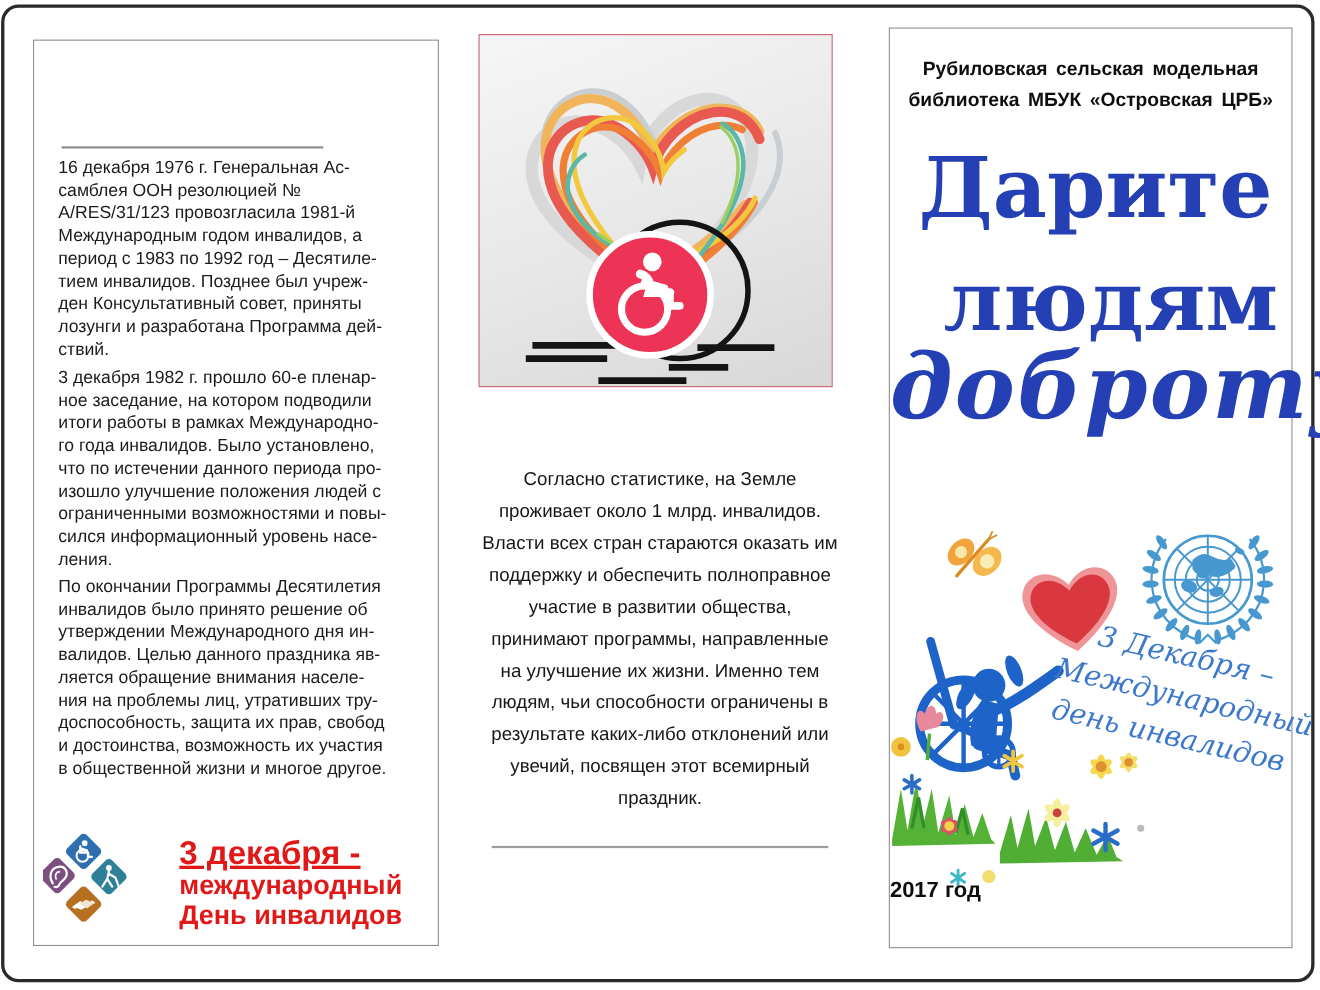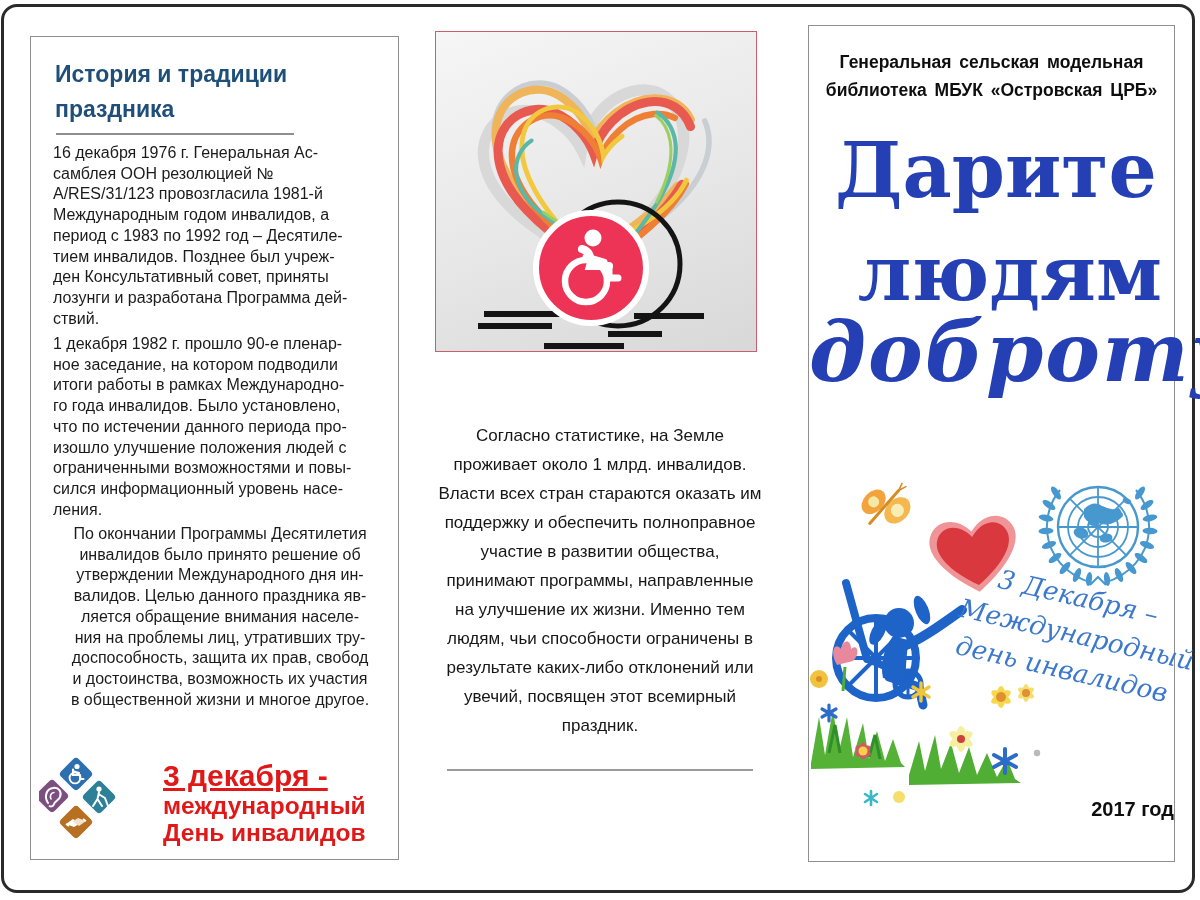--- a/index.html
+++ b/index.html
@@ -19,21 +19,21 @@
     border:1px solid #8f8f8f; background:#fff;
   }
   .h-title {
     position:absolute; left:24px; top:20px; width:320px;
     font-size:23px; font-weight:bold; color:#1f4e79; line-height:35px;
   }
   .h-underline { position:absolute; left:25px; top:96px; width:238px; height:2px; background:#8f8f8f; }
   .h-par { position:absolute; left:22px; width:334px; font-size:16px; line-height:20.7px; color:#1b1b1b; }
   .h-par.p1 { top:106px; }
   .h-par.p2 { top:297px; }
-  .h-par.p3 { top:487px;text-align:center; }
+  .h-par.p3 { top:487px; }
   .day-badge-svg { position:absolute; left:8px; top:712px; }
   .day-caption { position:absolute; left:132px; top:722px; width:232px; color:#e01818; font-weight:bold; }
   .day-caption .c1 { font-size:30px; line-height:33px; letter-spacing:0px;text-decoration:underline; }
   .day-caption .c2 { font-size:24.5px; line-height:27px; }
   .day-caption .c3 { font-size:24.5px; line-height:27px; }
 
   
   .mid-art {
     position:absolute; left:435px; top:31px; width:320px; height:319px;
     border:1px solid #c4616c;
@@ -63,44 +63,42 @@
   .slogan.w2 { right:12px; top:203px; font-size:76px; }
   .slogan.w3 { left:0; top:278px; width:100%; text-align:center; font-size:82px; font-style:italic; letter-spacing:2px; }
   .illu { position:absolute; left:0px; top:427px; }
   .date-ribbon {
     position:absolute; left:148px; top:552px; width:226px;
     transform:rotate(13deg);
     font-family:"DejaVu Serif", serif; font-style:italic;
     font-size:26px; line-height:37px; color:#3c78cc; text-align:center; z-index:3;
   }
   .year-label {
-    position:absolute; left:0; top:772px; width:100%; text-align:right;
+    position:absolute; left:0; top:772px; width:100%; text-align:left;
     font-weight:bold; font-size:20px; color:#0e0e0e;
   }
 </style>
 </head>
 <body>
 
 <div class="page">
   <div class="frame"></div>
 
   <div class="panel-left">
-    <div class="h-title lines">История и традиции
-праздника</div>
     <div class="h-underline"></div>
     <div class="h-par p1 lines">16 декабря 1976 г. Генеральная Ас-
 самблея ООН резолюцией №
 A/RES/31/123 провозгласила 1981-й
 Международным годом инвалидов, а
 период с 1983 по 1992 год – Десятиле-
 тием инвалидов. Позднее был учреж-
 ден Консультативный совет, приняты
 лозунги и разработана Программа дей-
 ствий.</div>
-    <div class="h-par p2 lines">1 декабря 1982 г. прошло 90-е пленар-
+    <div class="h-par p2 lines">3 декабря 1982 г. прошло 60-е пленар-
 ное заседание, на котором подводили
 итоги работы в рамках Международно-
 го года инвалидов. Было установлено,
 что по истечении данного периода про-
 изошло улучшение положения людей с
 ограниченными возможностями и повы-
 сился информационный уровень насе-
 ления.</div>
     <div class="h-par p3 lines">По окончании Программы Десятилетия
 инвалидов было принято решение об
@@ -191,21 +189,21 @@
 участие в развитии общества,
 принимают программы, направленные
 на улучшение их жизни. Именно тем
 людям, чьи способности ограничены в
 результате каких-либо отклонений или
 увечий, посвящен этот всемирный
 праздник.</div>
   <div class="mid-hr"></div>
 
   <div class="panel-right">
-    <div class="r-header lines">Генеральная  сельская  модельная
+    <div class="r-header lines">Рубиловская  сельская  модельная
 библиотека  МБУК  «Островская ЦРБ»</div>
 
     <div class="slogan w1">Дарите</div>
     <div class="slogan w2">людям</div>
     <div class="slogan w3">доброту</div>
 
     <svg class="illu" width="365" height="368" viewBox="0 0 365 368">
 
       <g transform="translate(77,53) rotate(-14)">
         <ellipse cx="-11" cy="-7" rx="14" ry="10" fill="#f2a33c" transform="rotate(-32 -11 -7)"></ellipse>

